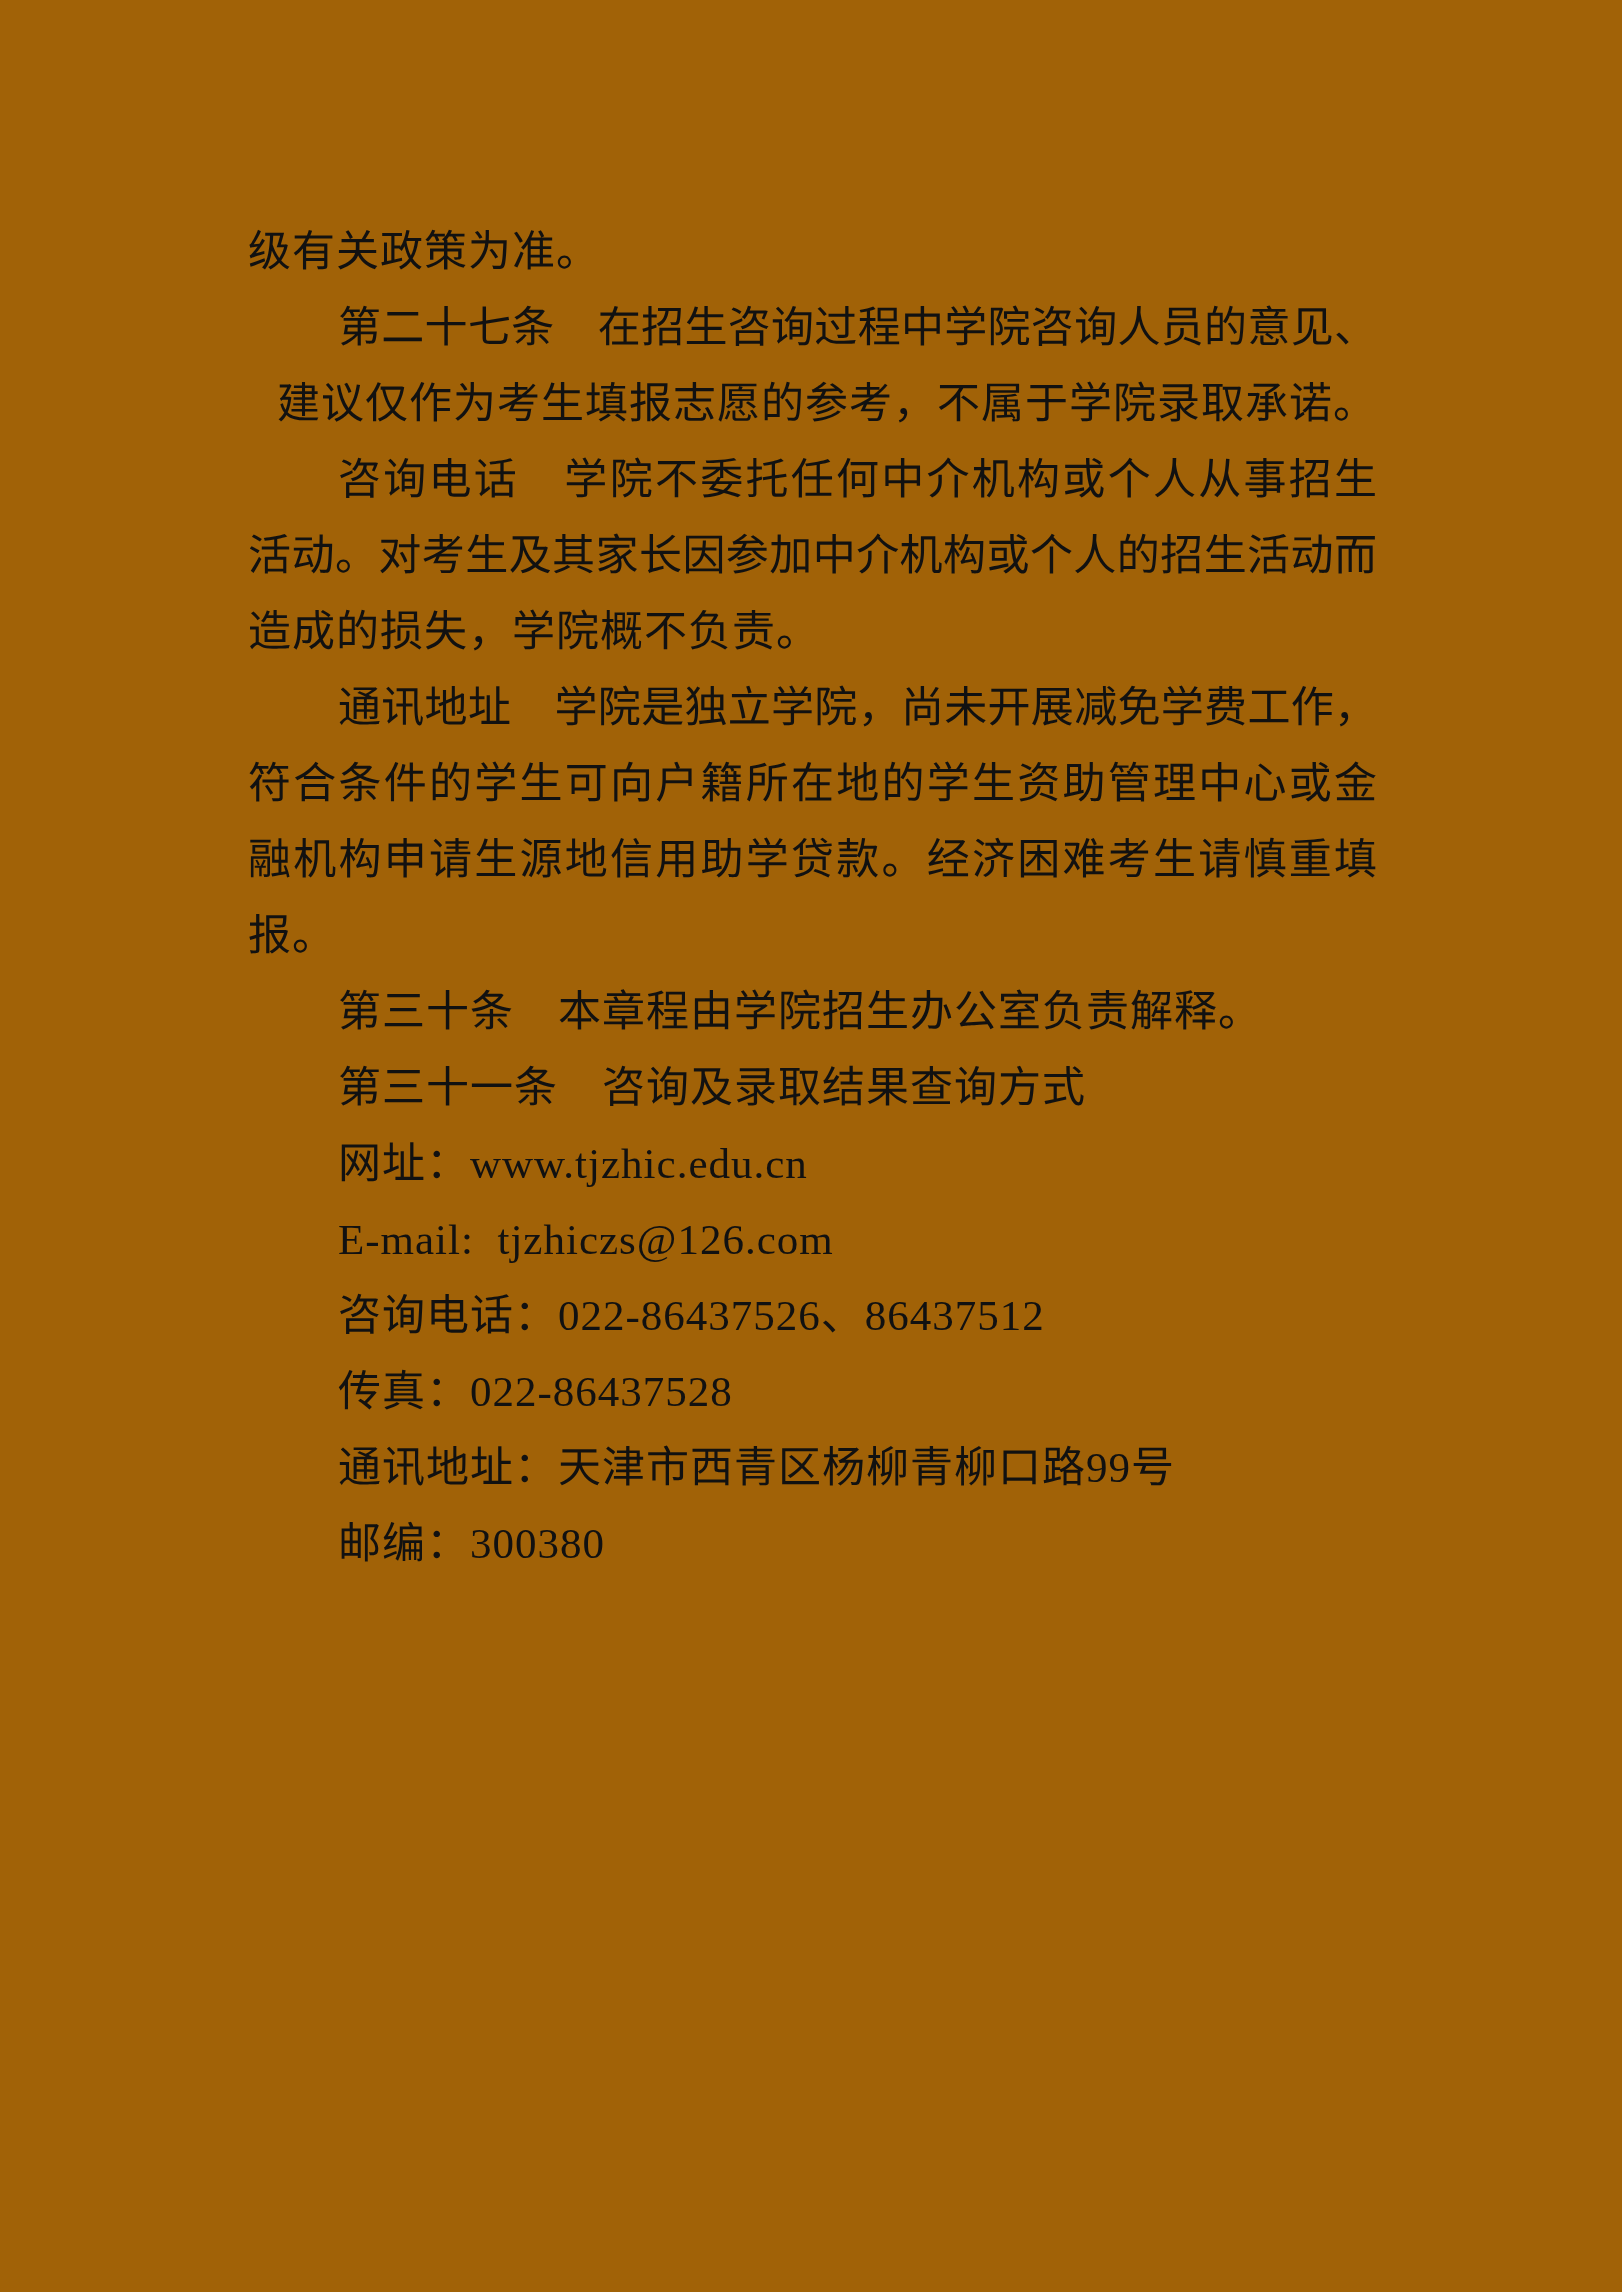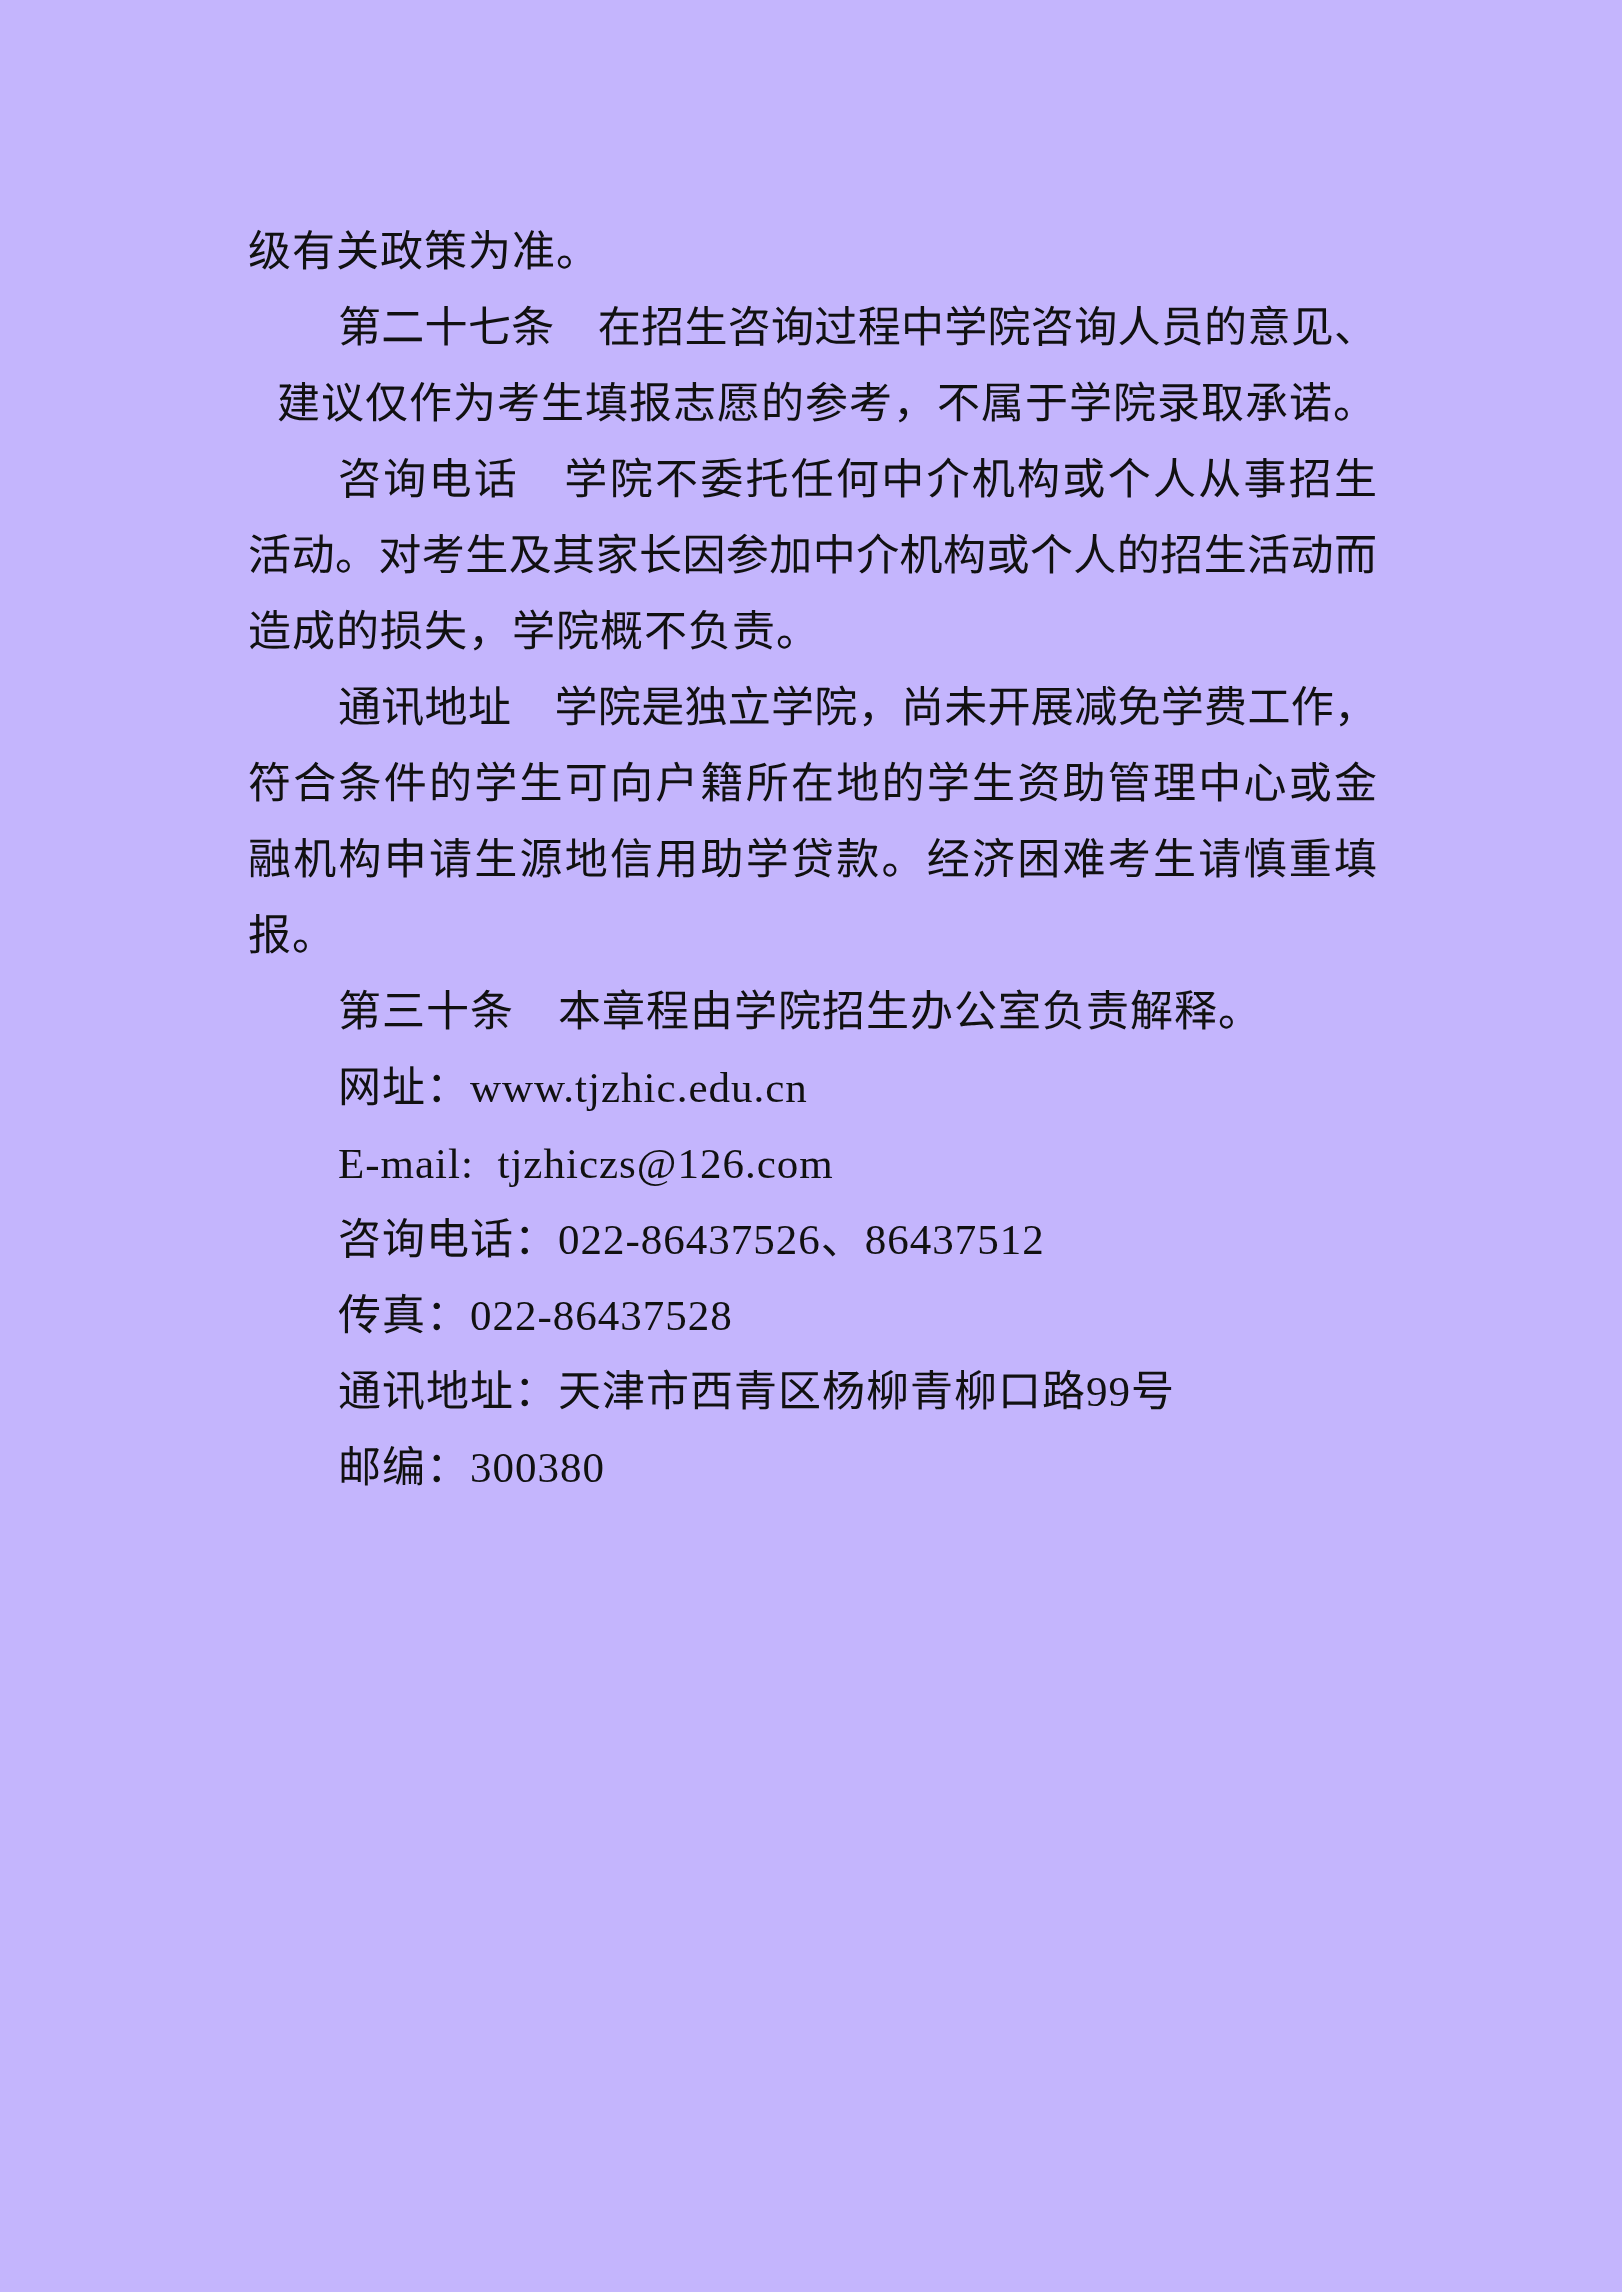--- a/index.html
+++ b/index.html
@@ -37,33 +37,34 @@
   .line.fill {
     white-space: normal;
     letter-spacing: 0;
     text-align: justify;
     text-align-last: justify;
   }
 </style>
 </head>
 <body>
 
-<div class="page" style="background: #c4b5fd;">
+<div class="page" style="background: #a16207;">
   <div class="text-block">
       <div class="line" style="color: rgb(17, 17, 17);">级有关政策为准。</div>
       <div class="line indent fill" style="color: rgb(17, 17, 17);">第二十七条　在招生咨询过程中学院咨询人员的意见、</div>
       <div class="line" style="color: rgb(17, 17, 17); text-align: right;">建议仅作为考生填报志愿的参考，不属于学院录取承诺。</div>
       <div class="line indent fill" style="color: rgb(17, 17, 17);">咨询电话　学院不委托任何中介机构或个人从事招生</div>
       <div class="line fill" style="color: rgb(17, 17, 17);">活动。对考生及其家长因参加中介机构或个人的招生活动而</div>
       <div class="line" style="color: rgb(17, 17, 17);">造成的损失，学院概不负责。</div>
       <div class="line indent fill" style="color: rgb(17, 17, 17);">通讯地址　学院是独立学院，尚未开展减免学费工作，</div>
       <div class="line fill" style="color: rgb(17, 17, 17);">符合条件的学生可向户籍所在地的学生资助管理中心或金</div>
       <div class="line fill" style="color: rgb(17, 17, 17);">融机构申请生源地信用助学贷款。经济困难考生请慎重填</div>
       <div class="line" style="color: rgb(17, 17, 17);">报。</div>
       <div class="line indent" style="color: rgb(17, 17, 17);">第三十条　本章程由学院招生办公室负责解释。</div>
+      <div class="line indent" style="color: rgb(17, 17, 17);">第三十一条　咨询及录取结果查询方式</div>
       <div class="line indent" style="color: rgb(17, 17, 17);">网址：www.tjzhic.edu.cn</div>
       <div class="line indent" style="color: rgb(17, 17, 17);">E-mail:  tjzhiczs@126.com</div>
       <div class="line indent" style="color: rgb(17, 17, 17);">咨询电话：022-86437526、86437512</div>
       <div class="line indent" style="color: rgb(17, 17, 17);">传真：022-86437528</div>
       <div class="line indent" style="color: rgb(17, 17, 17);">通讯地址：天津市西青区杨柳青柳口路99号</div>
       <div class="line indent" style="color: rgb(17, 17, 17);">邮编：300380</div>
     </div>
 </div>
 
 

